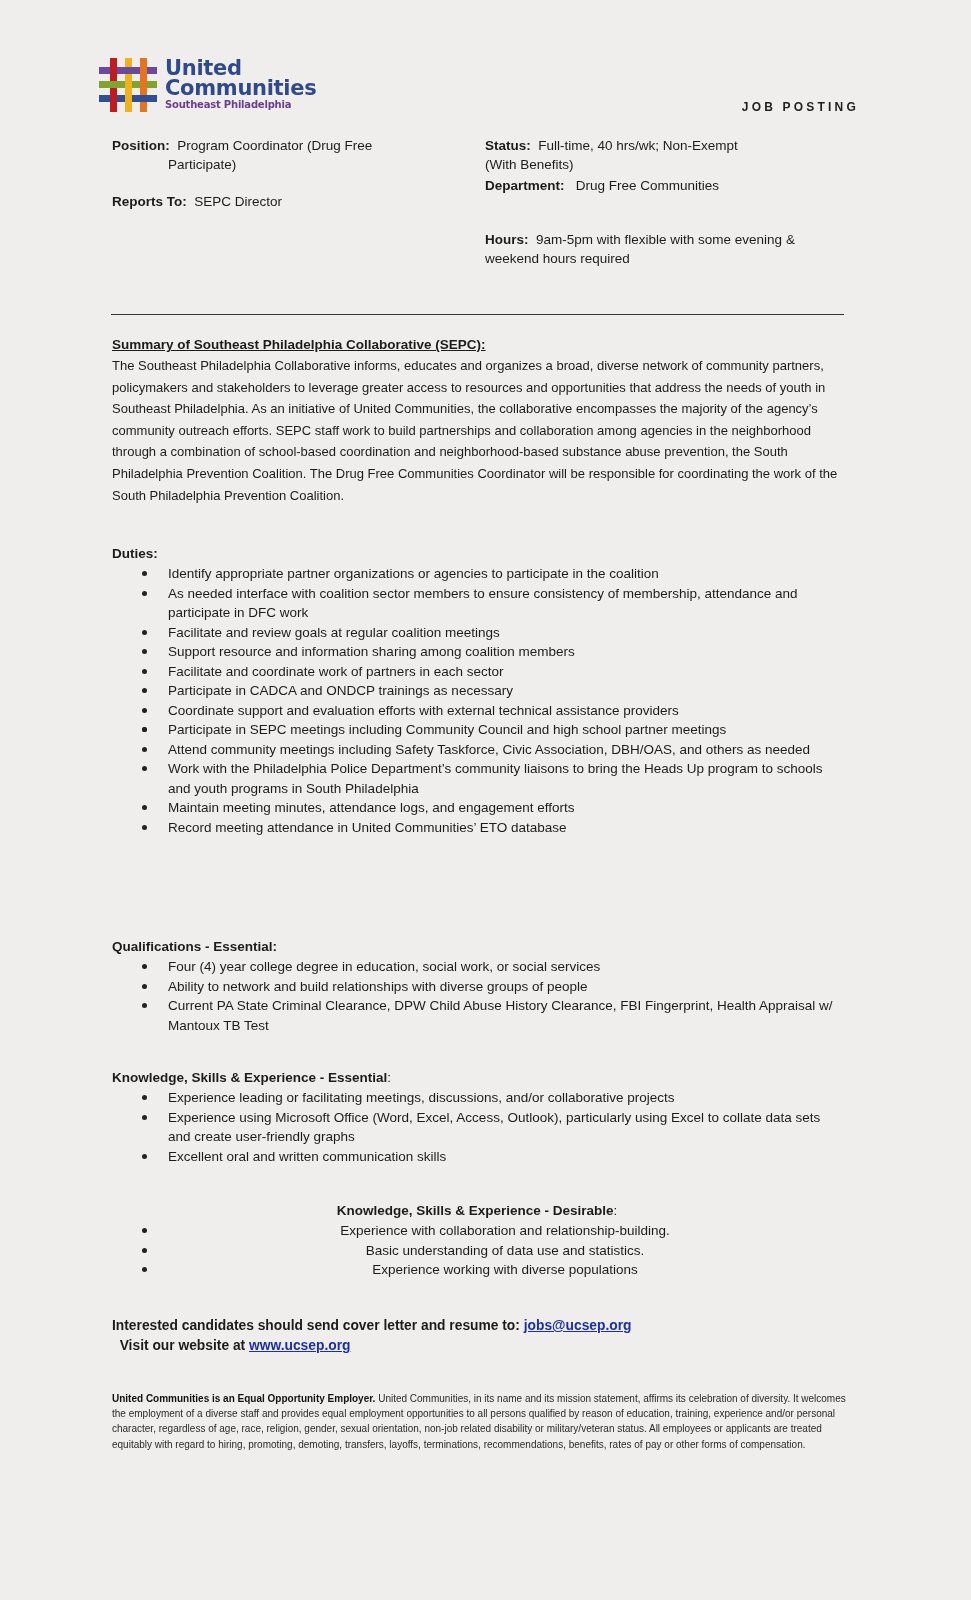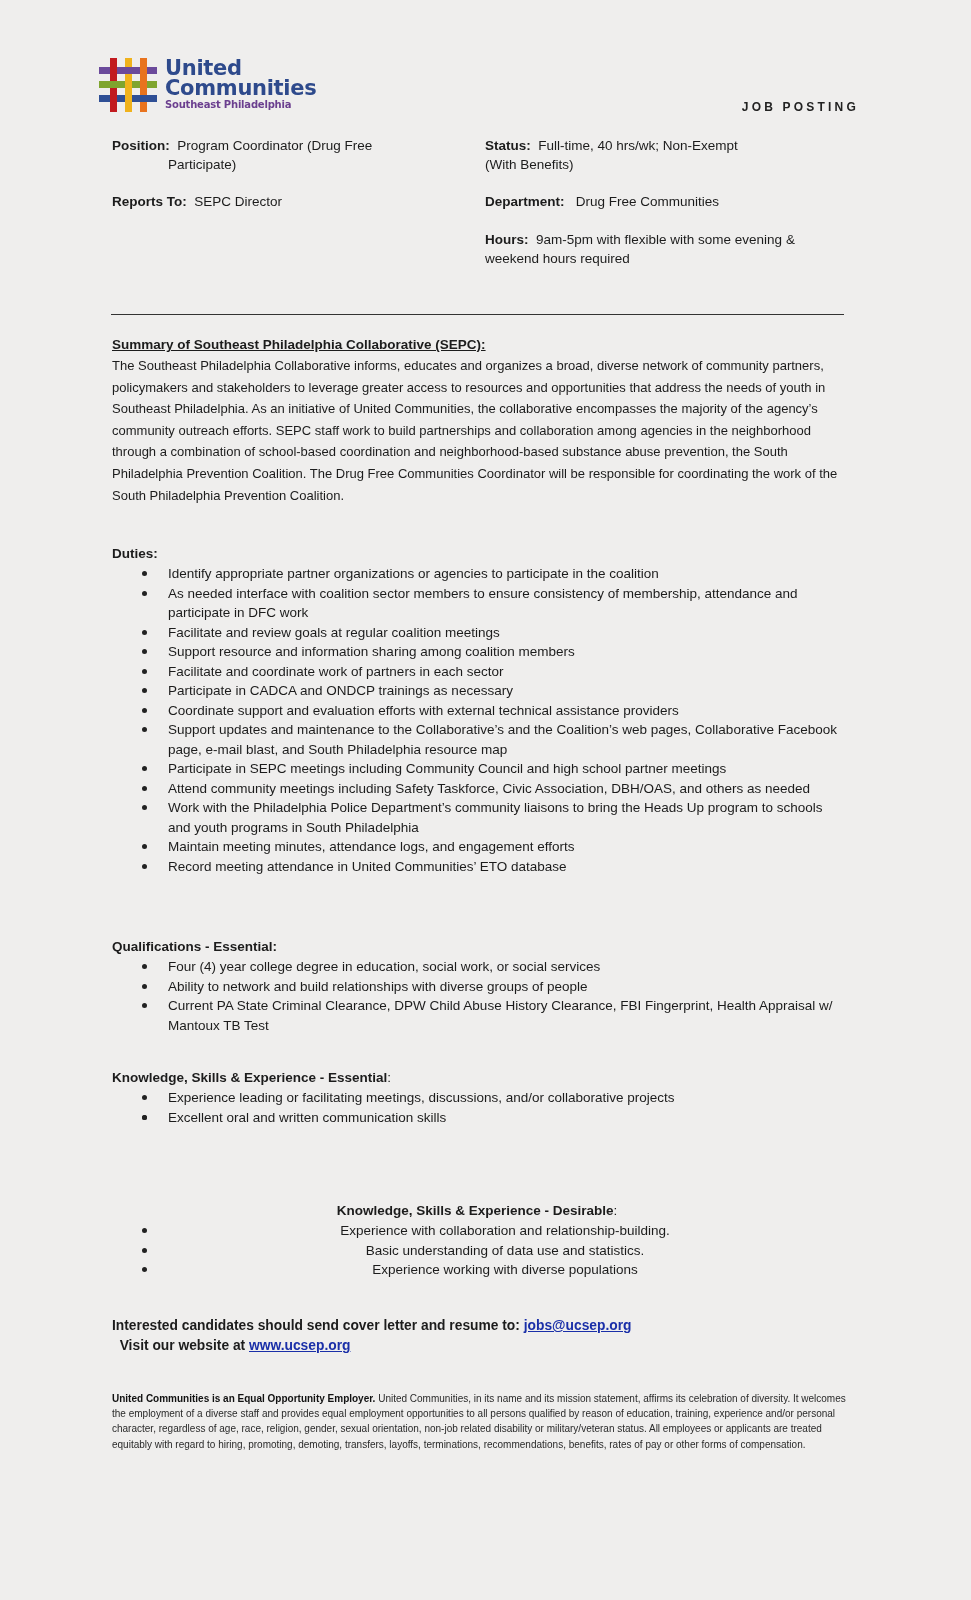--- a/index.html
+++ b/index.html
@@ -92,21 +92,21 @@
     <span class="indent">Participate)</span>
   </div>
   <div class="field" style="left:112px;top:192px;">
     <b>Reports To:</b>&nbsp;&nbsp;<span>SEPC Director</span>
   </div>
 
   <div class="field" style="left:485px;top:136px;width:360px;">
     <b>Status:</b>&nbsp;&nbsp;<span>Full-time, 40 hrs/wk;  Non-Exempt</span><br>
     <span>(With Benefits)</span>
   </div>
-  <div class="field" style="left:485px;top:192px;">
+  <div class="field" style="left:485px;top:176px;">
     <b>Department:</b>&nbsp;&nbsp;&nbsp;<span>Drug Free Communities</span>
   </div>
   <div class="field" style="left:485px;top:230px;width:360px;">
     <b>Hours:</b>&nbsp;&nbsp;<span>9am-5pm with flexible  with some evening &amp;</span><br>
     <span>weekend hours required</span>
   </div>
 
   <div class="rule"></div>
 
   <div class="section" style="top:334px;">
@@ -117,21 +117,21 @@
   <div class="section" style="top:543px;">
     <h3>Duties:</h3>
     <ul class="bullets">
       <li><span class="dot"></span><span>Identify appropriate partner organizations or agencies to participate in the coalition</span></li>
       <li><span class="dot"></span><span>As needed interface with coalition sector members to ensure consistency of membership, attendance and participate in DFC work</span></li>
       <li><span class="dot"></span><span>Facilitate and review goals at regular coalition meetings</span></li>
       <li><span class="dot"></span><span>Support resource and information sharing among coalition members</span></li>
       <li><span class="dot"></span><span>Facilitate and coordinate work of partners in each sector</span></li>
       <li><span class="dot"></span><span>Participate in CADCA and ONDCP trainings as necessary</span></li>
       <li><span class="dot"></span><span>Coordinate support and evaluation efforts with external technical assistance providers</span></li>
-      <li><span class="dot"></span><span>Support updates and maintenance to the Collaborative’s and the Coalition’s web pages, Collaborative Facebook page, e-mail blast, and South Philadelphia resource map</span></li>
+      <li><span class="dot"></span></li>
       <li><span class="dot"></span><span>Participate in SEPC meetings including Community Council and high school partner meetings</span></li>
       <li><span class="dot"></span><span>Attend community meetings including Safety Taskforce, Civic Association, DBH/OAS, and others as needed</span></li>
       <li><span class="dot"></span><span>Work with the Philadelphia Police Department’s community liaisons to bring the Heads Up program to schools and youth programs in South Philadelphia</span></li>
       <li><span class="dot"></span><span>Maintain meeting minutes, attendance logs, and engagement efforts</span></li>
       <li><span class="dot"></span><span>Record meeting attendance in United Communities’ ETO database</span></li>
     </ul>
   </div>
 
   <div class="section" style="top:936px;">
     <h3>Qualifications - Essential:</h3>
@@ -139,21 +139,21 @@
       <li><span class="dot"></span><span>Four (4) year college degree in education, social work, or social services</span></li>
       <li><span class="dot"></span><span>Ability to network and build relationships with diverse groups of people</span></li>
       <li><span class="dot"></span><span>Current PA State Criminal Clearance, DPW Child Abuse History Clearance, FBI Fingerprint, Health Appraisal w/ Mantoux TB Test</span></li>
     </ul>
   </div>
 
   <div class="section" style="top:1067px;">
     <h3><span>Knowledge, Skills &amp; Experience - Essential</span><span class="h-normal">:</span></h3>
     <ul class="bullets">
       <li><span class="dot"></span><span>Experience leading or facilitating meetings, discussions, and/or collaborative projects</span></li>
-      <li><span class="dot"></span></li>
+      <li><span class="dot"></span><span>Experience using Microsoft Office (Word, Excel, Access, Outlook), particularly using Excel to collate data sets and create user-friendly graphs</span></li>
       <li><span class="dot"></span><span>Excellent oral and written communication skills</span></li>
     </ul>
   </div>
 
   <div class="section" style="top:1200px;text-align:center;">
     <h3><span>Knowledge, Skills &amp; Experience - Desirable</span><span class="h-normal">:</span></h3>
     <ul class="bullets">
       <li><span class="dot"></span><span>Experience with collaboration and relationship-building.</span></li>
       <li><span class="dot"></span><span>Basic understanding of data use and statistics.</span></li>
       <li><span class="dot"></span><span>Experience working with diverse populations</span></li>

